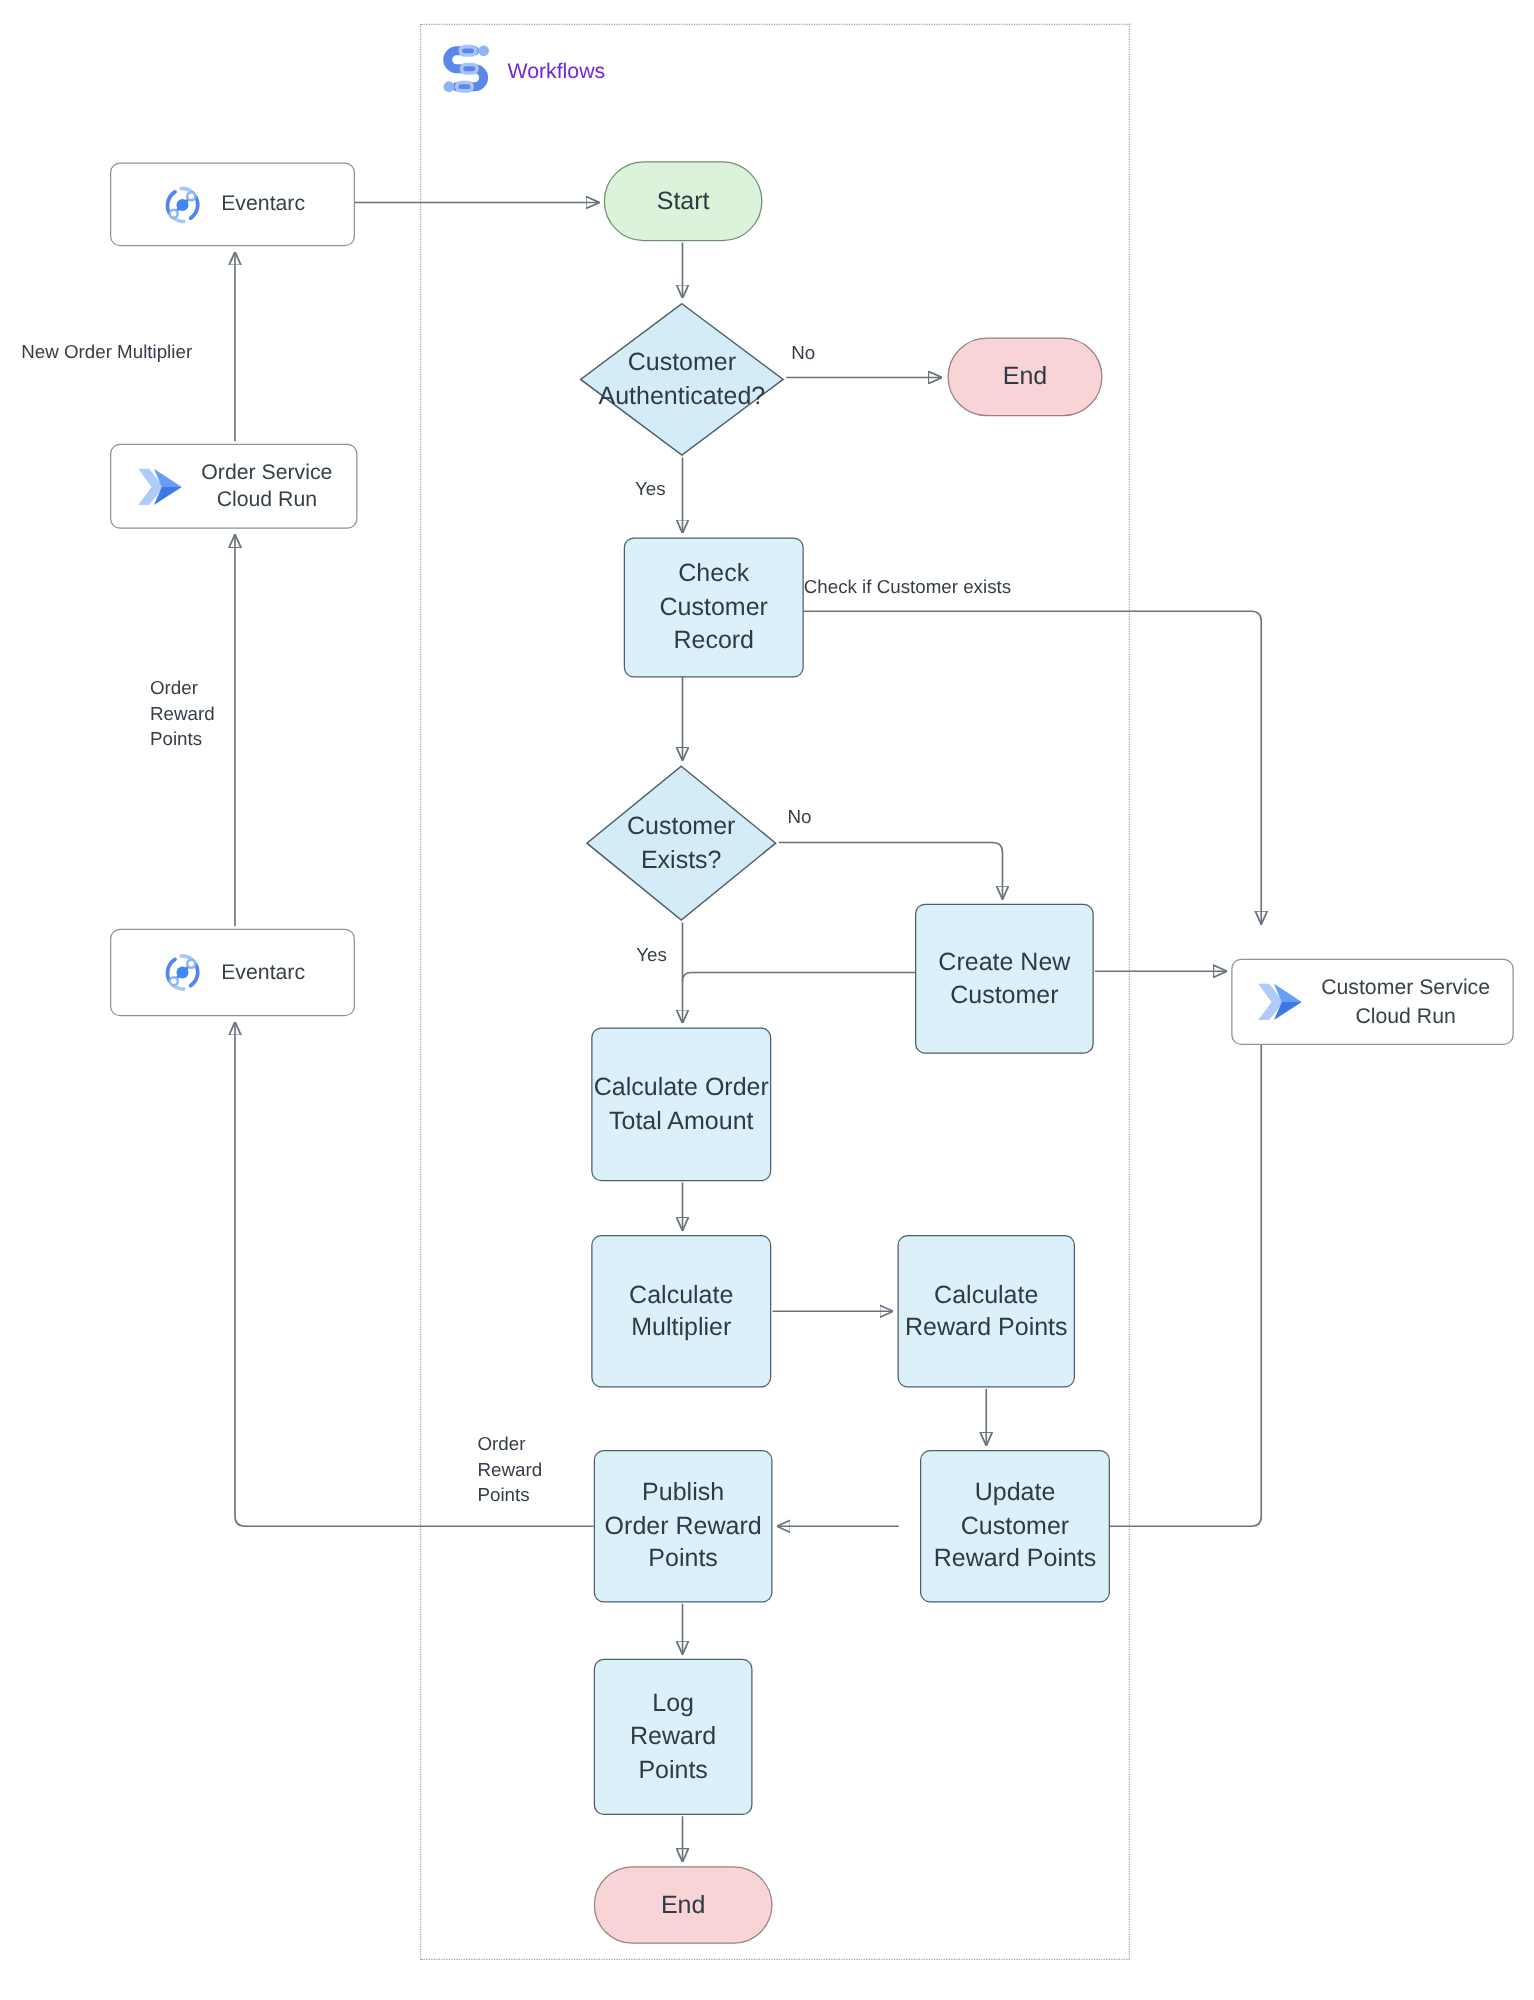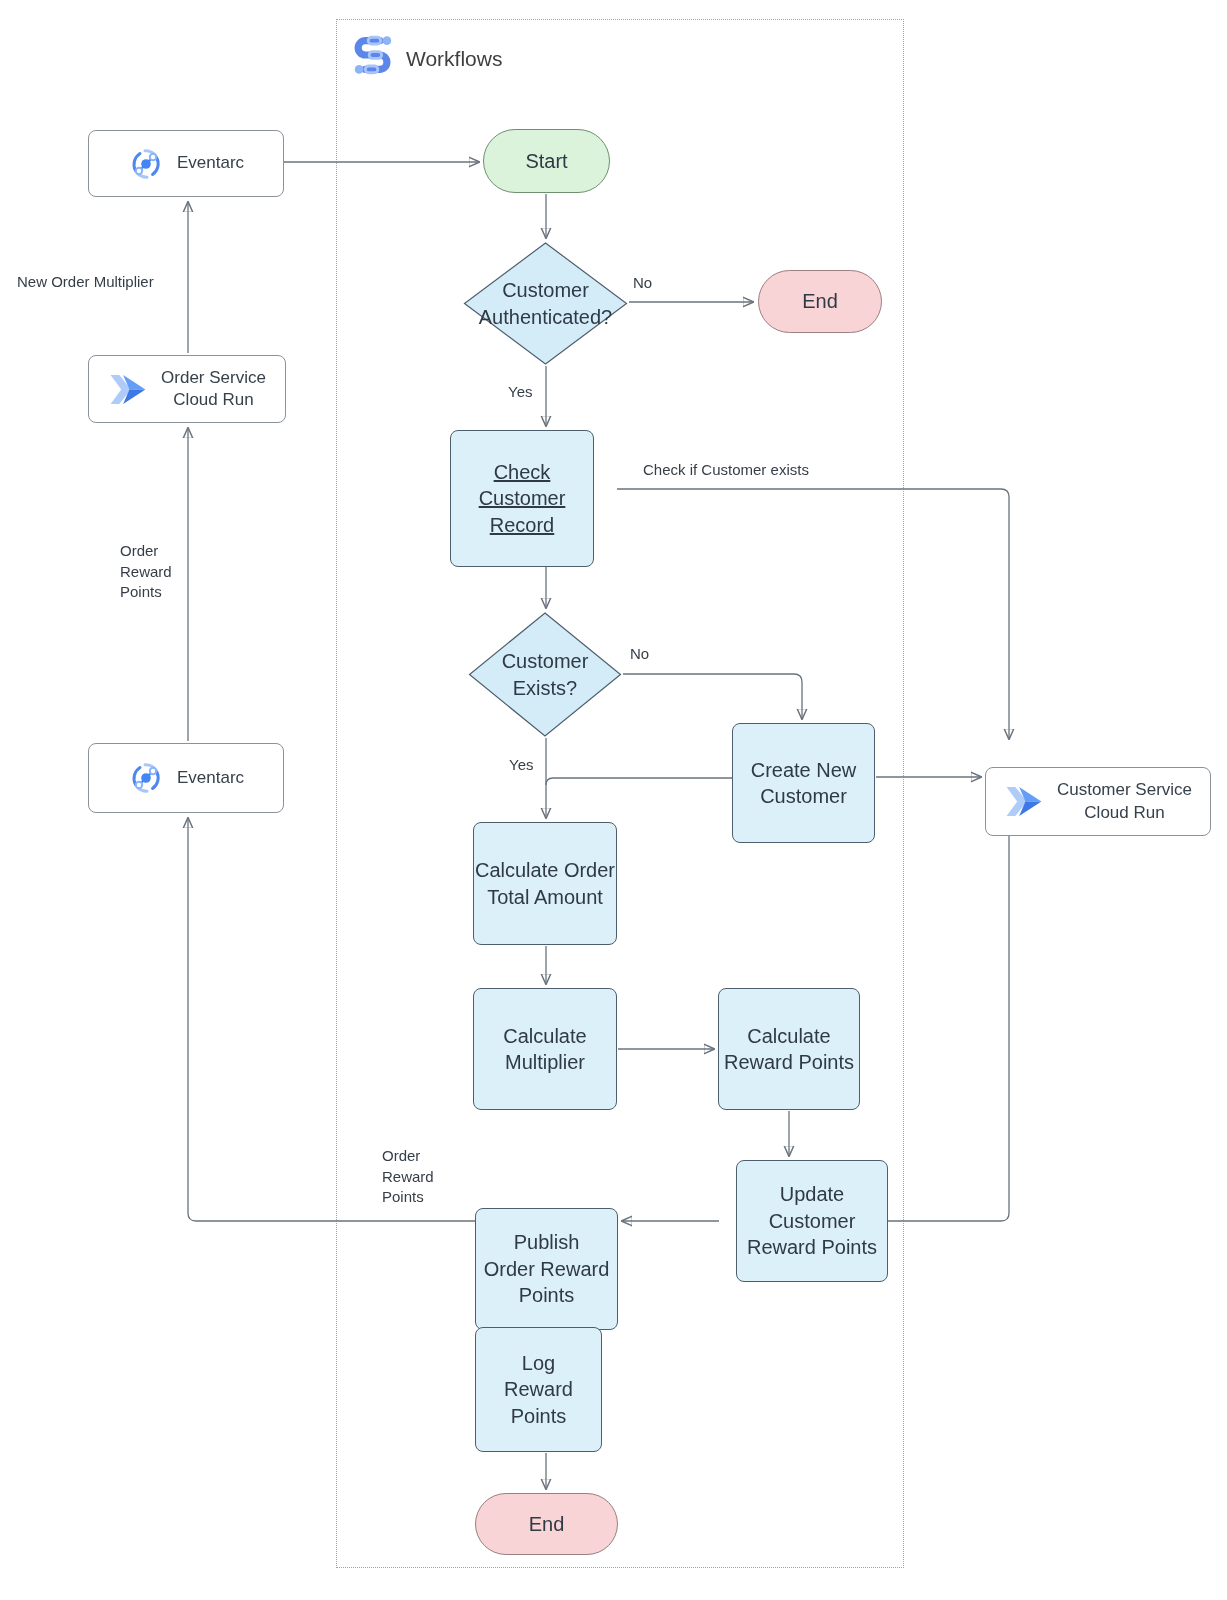--- a/index.html
+++ b/index.html
@@ -4,21 +4,21 @@
 <style>
   html,body{margin:0;padding:0;background:#ffffff;}
   body{
     position:relative;width:1227px;height:1600px;overflow:hidden;
     font-family:"Liberation Sans","DejaVu Sans",sans-serif;color:#313b45;
   }
   .abs{position:absolute;box-sizing:border-box;}
   .dotted-container{
     border:1.5px dotted #9aa4ac;background:transparent;
   }
-  .wf-title{font-size:21px;color:#404040;}
+  .wf-title{font-size:17px;color:#6d28d9;}
   .node{
     position:absolute;box-sizing:border-box;display:flex;align-items:center;justify-content:center;
     text-align:center;font-size:20px;line-height:1.32;color:#2f3a45;white-space:pre-line;
   }
   .process{background:#dcf0f9;border:1px solid #4d5f6d;border-radius:8px;}
   .pill{border-radius:34px;}
   .start-pill{background:#dbf3db;border:1px solid #6f8f71;}
   .end-pill{background:#f9d4d6;border:1px solid #9b7f81;}
   .white-box{
     background:#ffffff;border:1px solid #8b9299;border-radius:8px;
@@ -165,21 +165,21 @@
 </div>
 
 <div class="node diamond" style="left:468px;top:612px;width:154px;height:125px;">
   <svg width="154" height="125" viewBox="0 0 154 125">
     <polygon points="77,1 152.5,62.5 77,124 1.5,62.5" fill="#d4ecf8" stroke="#4d5f6d" stroke-width="1.2"></polygon>
   </svg>
   <div class="node-label">Customer
 Exists?</div>
 </div>
 
-<div class="node process" style="left:450px;top:430px;width:144px;height:137px;text-decoration:underline;">
+<div class="node process" style="left:499px;top:430px;width:144px;height:112px;">
   <span class="node-label">Check
 Customer
 Record</span>
 </div>
 
 <div class="node process" style="left:732px;top:723px;width:143px;height:120px;">
   <span class="node-label">Create New
 Customer</span>
 </div>
 
@@ -197,21 +197,21 @@
   <span class="node-label">Calculate
 Reward Points</span>
 </div>
 
 <div class="node process" style="left:736px;top:1160px;width:152px;height:122px;">
   <span class="node-label">Update
 Customer
 Reward Points</span>
 </div>
 
-<div class="node process" style="left:475px;top:1160px;width:143px;height:122px;margin-top:48px;">
+<div class="node process" style="left:475px;top:1160px;width:143px;height:122px;">
   <span class="node-label">Publish
 Order Reward
 Points</span>
 </div>
 
 <div class="node process" style="left:475px;top:1327px;width:127px;height:125px;">
   <span class="node-label">Log
 Reward Points</span>
 </div>
 

